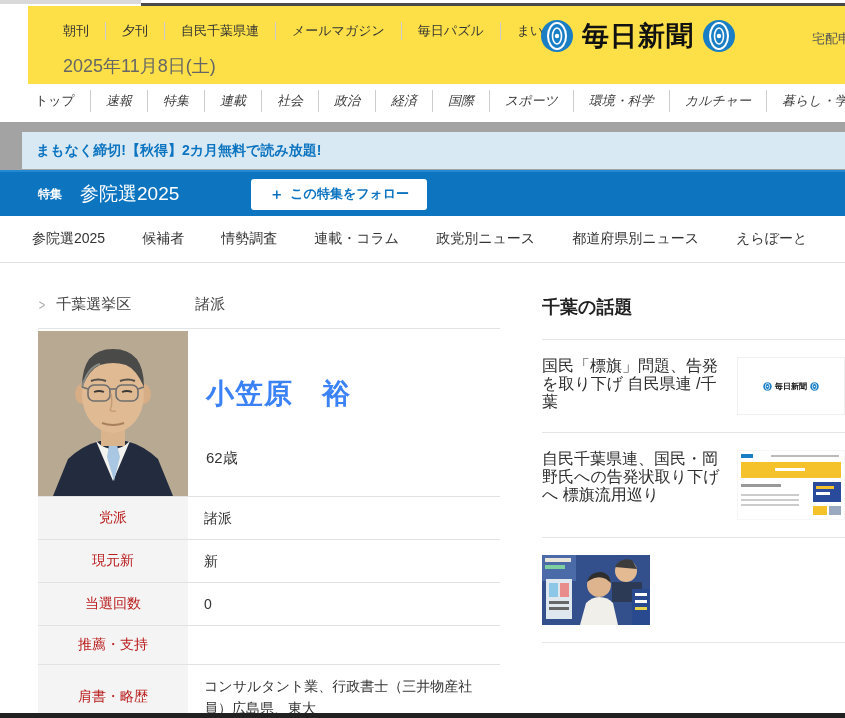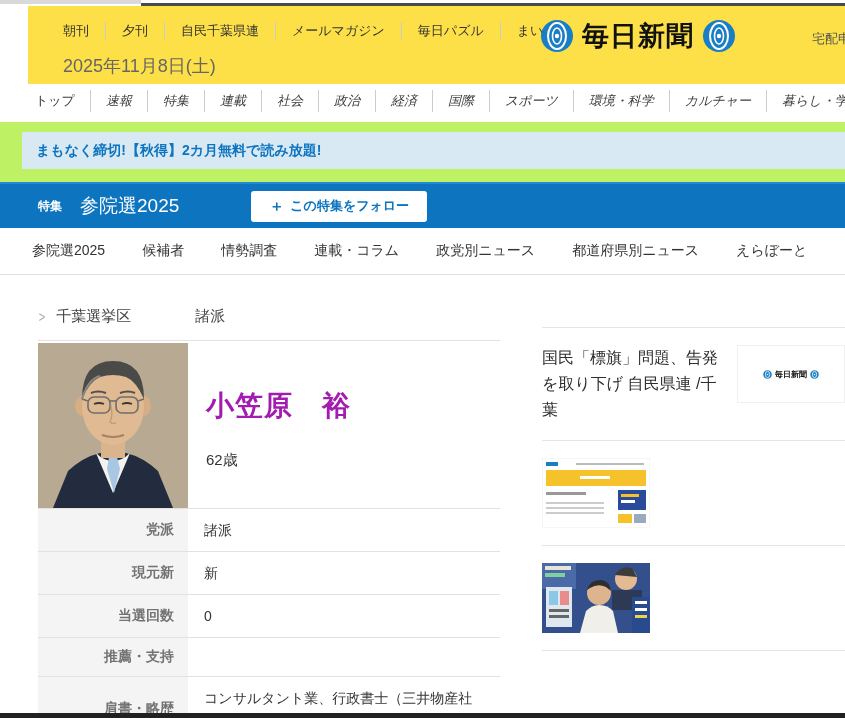--- a/index.html
+++ b/index.html
@@ -23,21 +23,21 @@
   .header-right { position:absolute; right:-6px; top:24px; font-size:13px; color:#555; white-space:nowrap; }
 
   
   .main-nav { background:#fff; padding:6px 0 10px 35px; overflow:hidden; }
   .main-nav ul { list-style:none; display:flex; align-items:flex-end; }
   .main-nav li { font-size:13px; color:#3a3a3a; padding:2px 15px; cursor:pointer; white-space:nowrap; }
   .main-nav li + li { border-left:1px solid #ccc;font-style:italic; }
   .main-nav li:first-child { padding-left:0; }
 
   
-  .promo-section { background:#bef264; padding:10px 0 12px 22px; height:60px; }
+  .promo-section { background:#a3a3a3; padding:10px 0 12px 22px; height:48px; }
   .promo-banner { background:#d9e9f4; height:37px; display:flex; align-items:center; padding-left:14px; cursor:pointer; }
   .promo-banner span { color:#0d74c0; font-size:14px; font-weight:700; }
 
   
   .feature-bar { background:#0d74c0; border-top:2px solid #2389d2; height:46px; display:flex; align-items:center; padding-left:38px; }
   .feature-label { color:#fff; font-size:12px; font-weight:700; margin-right:18px; }
   .feature-title { color:#fff; font-size:19px; margin-right:72px; cursor:pointer; }
   .follow-btn { background:#fff; color:#0d74c0; border:none; border-radius:3px; height:31px; padding:0 18px; font-size:13px; font-weight:700; cursor:pointer; display:flex; align-items:center; gap:6px; font-family:inherit; }
   .follow-btn .plus { font-size:15px; font-weight:700; }
 
@@ -51,37 +51,37 @@
   .left-col { width:462px; }
   .breadcrumb { display:flex; align-items:center; font-size:15px; color:#444; }
   .bc-chevron { color:#aaa; font-size:14px; margin-right:10px; transform:scaleX(0.8); display:inline-block; }
   .bc-district { margin-right:64px; cursor:pointer; }
   .left-col hr { border:none; border-top:1px solid #e3e3e3; margin:14px 0 0 0; }
 
   .profile-top { display:flex; padding-top:2px; }
   .photo-wrap { width:150px; height:165px; flex:none; }
   .photo-wrap svg { display:block; }
   .name-block { padding:44px 0 0 18px; }
-  .cand-name { font-size:28px; font-weight:700; color:#a21caf; letter-spacing:1px; }
+  .cand-name { font-size:28px; font-weight:700; color:#3b82f6; letter-spacing:1px; }
   .cand-kana { font-size:13px; color:#555; margin-top:8px; letter-spacing:1px; }
-  .cand-age { font-size:15px; color:#333; margin-top:26px; }
+  .cand-age { font-size:15px; color:#333; margin-top:36px; }
 
   table.profile { width:462px; border-collapse:collapse; }
   table.profile tr { border-top:1px solid #e2e2e2; }
   table.profile tr:last-child { border-bottom:1px solid #e2e2e2; }
-  table.profile th { width:150px; background:#f4f4f4; font-weight:700; text-align:right; font-size:14px; color:#737373; padding:10px 14px; vertical-align:middle; }
+  table.profile th { width:150px; background:#f4f4f4; font-weight:400; text-align:center; font-size:14px; color:#b91c1c; padding:10px 14px; vertical-align:middle; }
   table.profile td { font-size:14px; color:#333; padding:10px 2px 10px 16px; line-height:22px; vertical-align:middle; }
 
   
   .sidebar { width:303px; margin-left:42px; }
   .sidebar-title { font-size:18px; font-weight:700; color:#222; }
   .sidebar hr { border:none; border-top:1px solid #e5e5e5; margin:20px 0 0 0; }
   .news-item { display:flex; padding:17px 0; border-bottom:1px solid #e5e5e5; cursor:pointer; }
   .news-item:last-child { border-bottom:none; }
-  .news-headline { flex:1; font-size:16px; line-height:26px; color:#2e2e2e; padding-right:12px; }
+  .news-headline { flex:1; font-size:16px; line-height:18px; color:#2e2e2e; padding-right:12px; }
   .thumb { width:108px; flex:none; align-self:flex-start; }
   .thumb-card { background:#fff; border:1px solid #f0f0f0; height:58px; display:flex; align-items:center; justify-content:center; gap:3px; }
   .mini-logo-text { font-family:"Liberation Serif","DejaVu Serif",serif; font-weight:700; font-size:8px; color:#111; }
   .thumb svg { display:block; }
 
   
   .bottom-bar { position:fixed; bottom:0; left:0; width:845px; height:5px; background:#212121; }
 </style>
 </head>
 <body>
@@ -224,40 +224,42 @@
         </tr>
         <tr>
           <th>肩書・略歴</th>
           <td>コンサルタント業、行政書士（三井物産社員）広島県、東大</td>
         </tr>
       </tbody>
     </table>
   </section>
 
   <aside class="sidebar">
+    <div class="sidebar-title">千葉の話題</div>
     <hr>
 
     <div class="news-item">
       <div class="news-headline">国民「標旗」問題、告発を取り下げ 自民県連 /千葉</div>
       <div class="thumb thumb-card">
         <svg width="9" height="9" viewBox="0 0 34 34">
           <circle cx="17" cy="17" r="16" fill="#1a7ec4"></circle>
             <ellipse cx="17" cy="17" rx="8" ry="12" fill="none" stroke="#fff" stroke-width="3"></ellipse>
             <circle cx="17" cy="17" r="3" fill="#fff"></circle>
         </svg>
         <span class="mini-logo-text">毎日新聞</span>
         <svg width="9" height="9" viewBox="0 0 34 34">
           <circle cx="17" cy="17" r="16" fill="#1a7ec4"></circle>
             <ellipse cx="17" cy="17" rx="8" ry="12" fill="none" stroke="#fff" stroke-width="3"></ellipse>
             <circle cx="17" cy="17" r="3" fill="#fff"></circle>
         </svg>
       </div>
     </div>
 
     <div class="news-item">
+      <div class="news-headline">自民千葉県連、国民・岡野氏への告発状取り下げへ 標旗流用巡り</div>
       <div class="thumb">
         <svg width="108" height="70" viewBox="0 0 108 70">
           <rect width="108" height="70" fill="#fff" stroke="#eee"></rect>
           <rect x="4" y="4" width="12" height="4" fill="#1a7ec4"></rect>
           <rect x="34" y="5" width="68" height="2" fill="#bbb"></rect>
           <rect x="4" y="12" width="100" height="16" fill="#f5c22b"></rect>
           <rect x="38" y="18" width="30" height="3" fill="#fff"></rect>
           <rect x="4" y="34" width="40" height="3" fill="#999"></rect>
           <rect x="4" y="44" width="58" height="2" fill="#ccc"></rect>
           <rect x="4" y="49" width="58" height="2" fill="#ccc"></rect>

